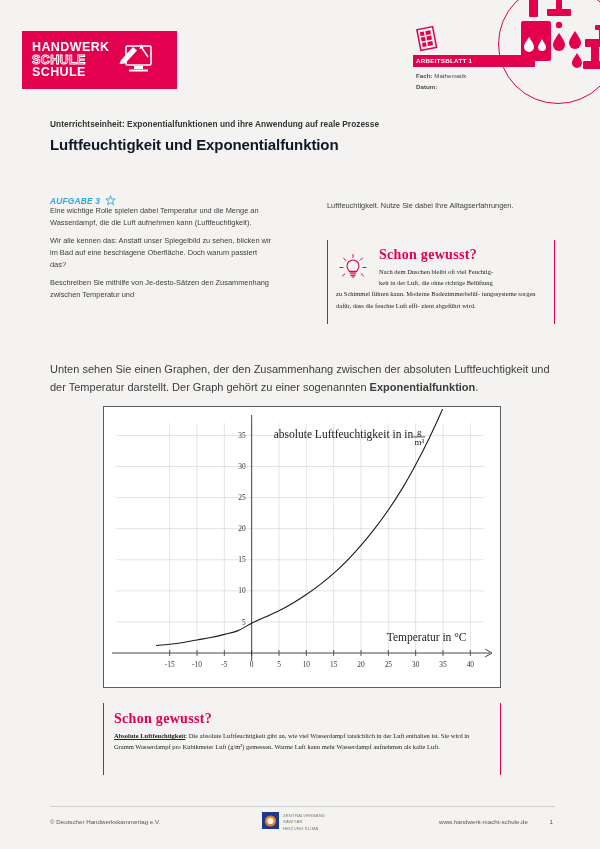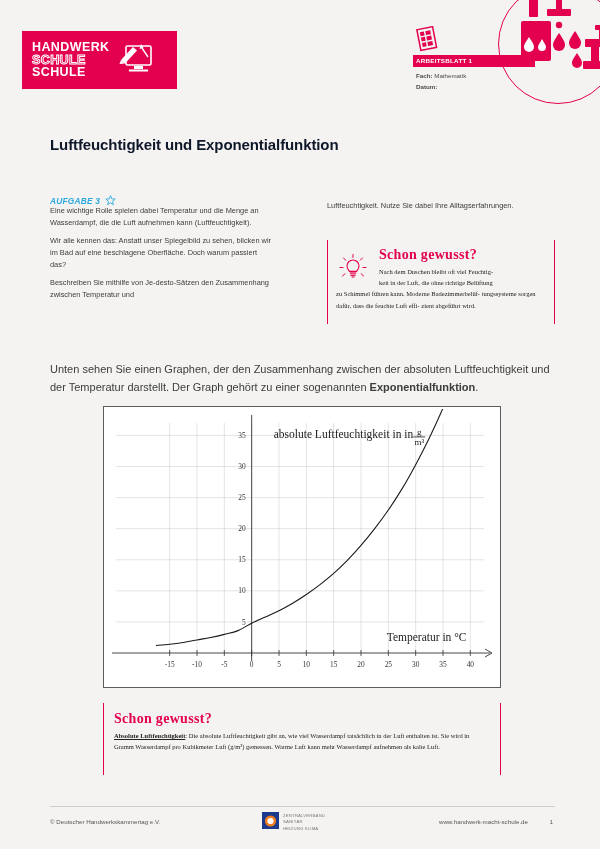--- a/index.html
+++ b/index.html
@@ -333,20 +333,21 @@
       <div>
         <b>Fach:</b>
         <span>Mathematik</span>
       </div>
       <div>
         <b>Datum:</b>
       </div>
     </div>
   </div>
 
+  <div class="kicker">Unterrichtseinheit: Exponentialfunktionen und ihre Anwendung auf reale Prozesse</div>
   <div class="headline">Luftfeuchtigkeit und Exponentialfunktion</div>
 
   <div class="aufgabe-head">
     <span class="lbl">AUFGABE 3</span>
     <span>
       <svg width="11" height="11" viewBox="0 0 11 11">
         <path d="M5.5 0.7 L6.8 3.9 L10.2 4.1 L7.6 6.3 L8.4 9.7 L5.5 7.8 L2.6 9.7 L3.4 6.3 L0.8 4.1 L4.2 3.9 Z" fill="none" stroke="#2aa9e0" stroke-width="0.9"></path>
       </svg>
     </span>
   </div>

